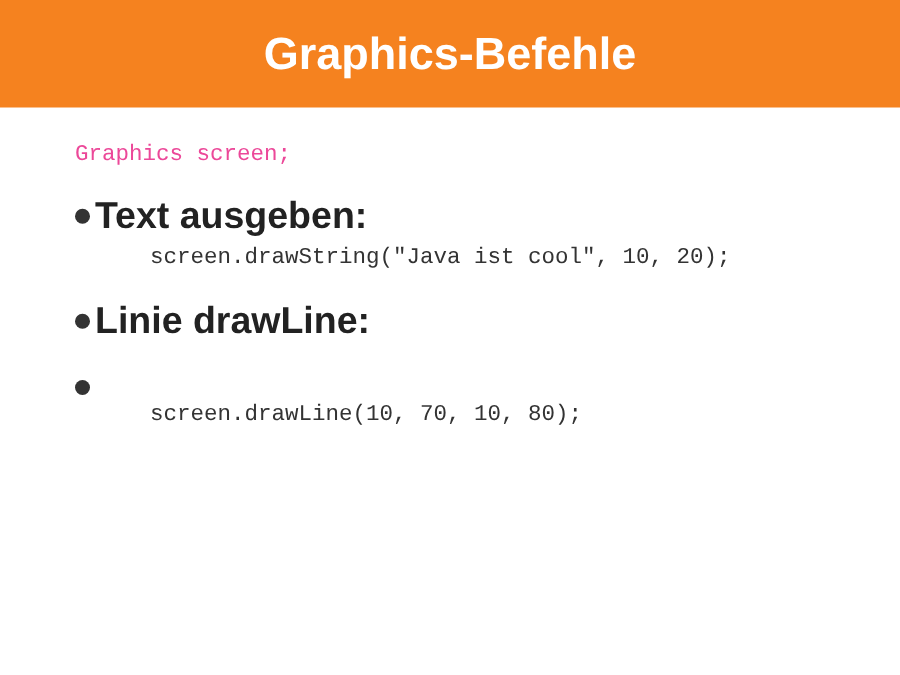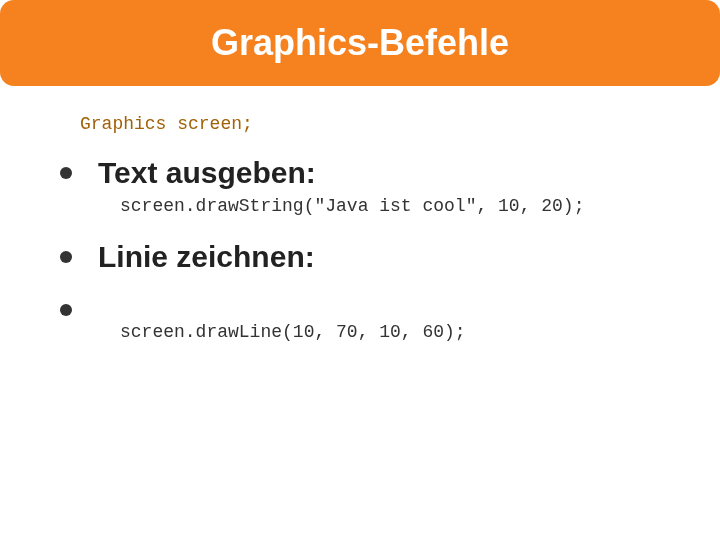--- a/index.html
+++ b/index.html
@@ -25,21 +25,20 @@
     }
 
     .header {
       background: #F5821F;
       width: 100%;
       padding: 22px 40px;
       display: flex;
       align-items: center;
       justify-content: center;
       min-height: 80px;
-      border-radius: 14px;
     }
 
     .header-title {
       color: #ffffff;
       font-size: 36px;
       font-weight: bold;
       text-align: center;
       font-family: Arial, Helvetica, sans-serif;
     }
 
@@ -47,33 +46,32 @@
       flex: 1;
       padding: 28px 60px 20px 60px;
       display: flex;
       flex-direction: column;
       gap: 0px;
     }
 
     .intro-code {
       font-family: 'Courier New', Courier, monospace;
       font-size: 18px;
-      color: #a16207;
+      color: #ec4899;
       margin-bottom: 22px;
-      margin-left: 20px;
     }
 
     .bullet-section {
       margin-bottom: 24px;
     }
 
     .bullet-heading {
       display: flex;
       align-items: center;
-      gap: 26px;
+      gap: 4px;
       margin-bottom: 6px;
       text-align: right;
     }
 
     .bullet-dot {
       width: 12px;
       height: 12px;
       background: #333333;
       border-radius: 50%;
       flex-shrink: 0;
@@ -110,25 +108,25 @@
       <div class="bullet-heading">
         <div class="bullet-dot"></div>
         <span class="bullet-label">Text ausgeben:</span>
       </div>
       <div class="bullet-code">screen.drawString("Java ist cool", 10, 20);</div>
     </div>
 
     <div class="bullet-section">
       <div class="bullet-heading">
         <div class="bullet-dot"></div>
-        <span class="bullet-label">Linie zeichnen:</span>
+        <span class="bullet-label">Linie drawLine:</span>
       </div>
     </div>
 
     <div class="bullet-section">
       <div class="bullet-heading">
         <div class="bullet-dot"></div>
       </div>
-      <div class="bullet-code">screen.drawLine(10, 70, 10, 60);</div>
+      <div class="bullet-code">screen.drawLine(10, 70, 10, 80);</div>
     </div>
 
   </div>
 </div>
 
 </body></html>

